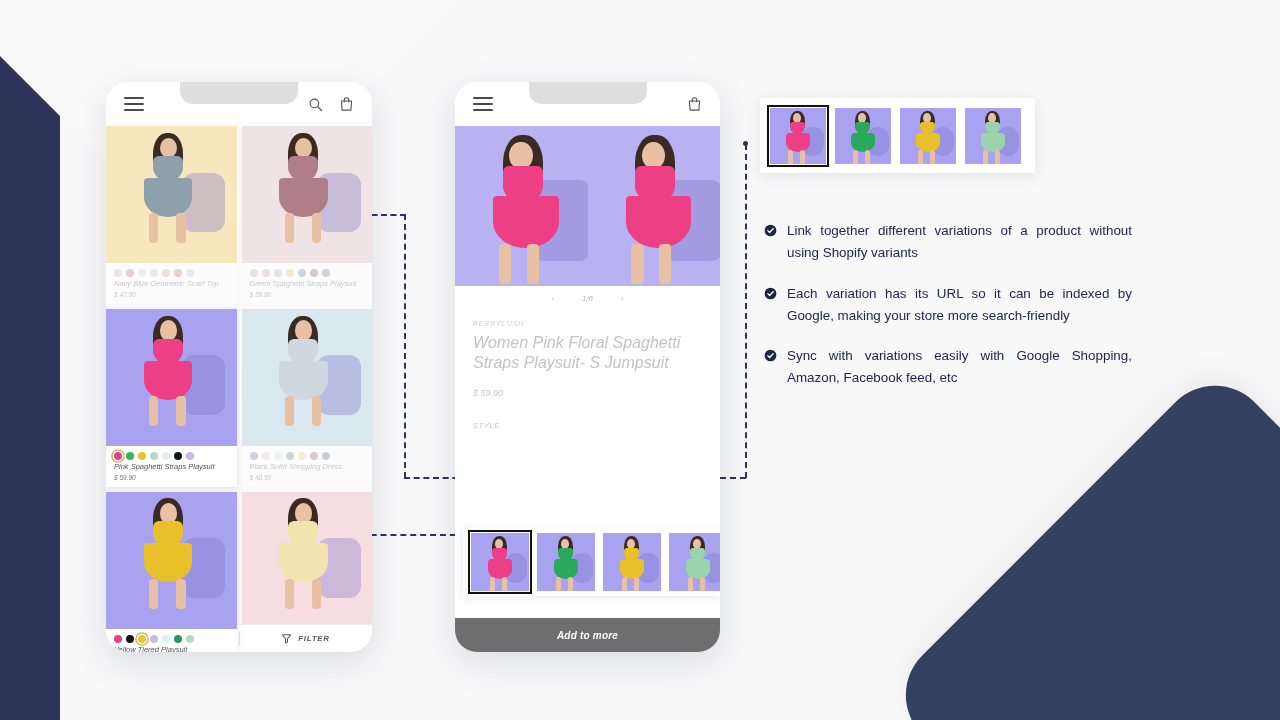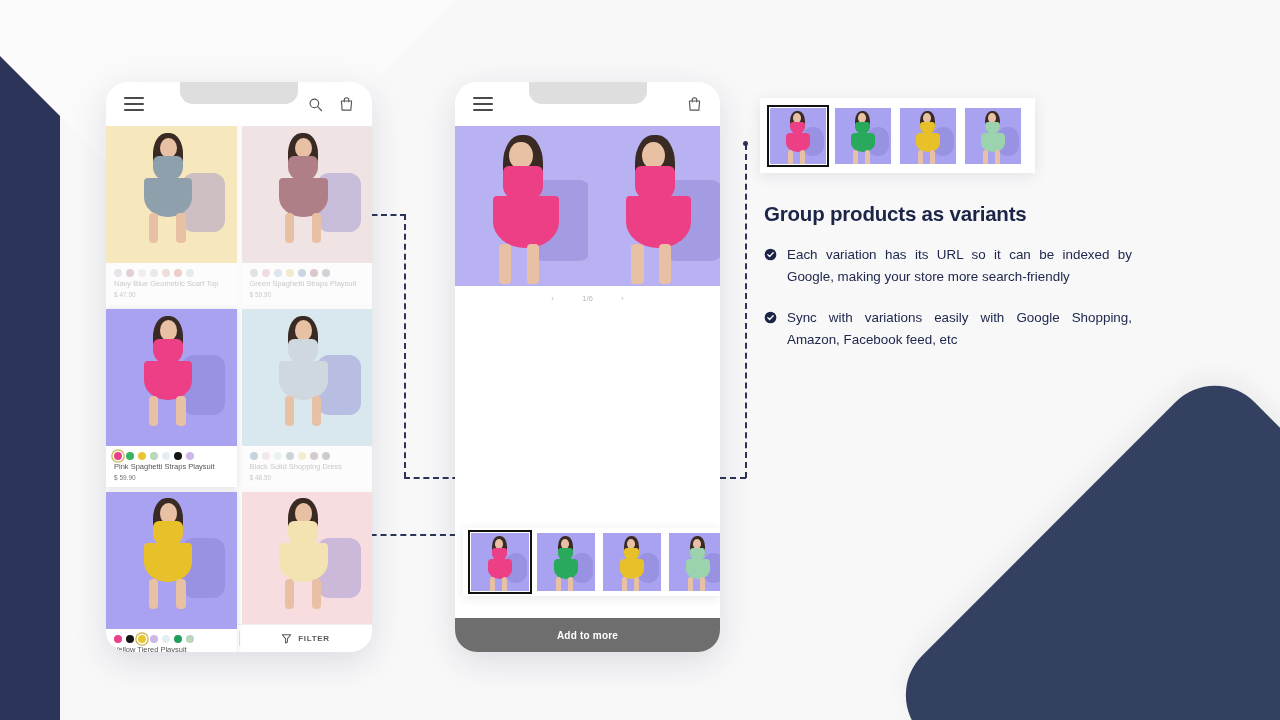--- a/index.html
+++ b/index.html
@@ -37,20 +37,21 @@
   .dash-v { border-left: 2px dashed #2c3559; width: 0; }
   .dot { position:absolute; width:5px; height:5px; border-radius:50%; background:#2c3559; }
 
   
   .phone {
     position: absolute;
     background: #ffffff;
     border-radius: 22px;
     box-shadow: 0 10px 34px rgba(30,35,60,0.13);
     overflow: hidden;
+    font-style: italic;
   }
   .notch {
     position: absolute; top: 0; left: 50%; transform: translateX(-50%);
     width: 118px; height: 22px; background: #dedede;
     border-bottom-left-radius: 13px; border-bottom-right-radius: 13px;
   }
   .topbar {
     height: 44px; display: flex; align-items: center;
     padding: 0 18px; background: #fff;
   }
@@ -386,20 +387,26 @@
   </div>
         </div>
       </div>
 
     <div class="carousel">
       <span>‹</span>
       <span>1/6</span>
       <span>›</span>
     </div>
 
+    <div class="pdp-body">
+      <div class="vendor">BERRYLUSH</div>
+      <div class="ptitle">Women Pink Floral Spaghetti Straps Playsuit- S Jumpsuit</div>
+      <div class="pprice">$ 59.90</div>
+      <div class="sect-label">STYLE</div>
+    </div>
 
     <div class="style-strip" id="style-strip" style="top:446px;">
         <div class="thumb active">
   <div class="model" style="background:#a9a2f0;">
     <div class="m-shadow" style="left:58%; top:34%; width:22.04px; height:30.159999999999997px; background:#7a74c9;"></div>
     <div class="m-hair" style="left:36%; top:3.4799999999999995px; width:15.079999999999998px; height:23.2px; background:#3a2a24;"></div>
     <div class="m-head" style="left:41%; top:5.8px; width:8.7px; height:10.44px; background:#e8c0a4;"></div>
     <div class="m-body" style="left:36%; top:15.079999999999998px; width:15.079999999999998px; height:12.76px; background:#ec3f85;"></div>
     <div class="m-skirt" style="left:29%; top:26.099999999999998px; width:24.36px; height:19.72px; background:#ec3f85;"></div>
     <div class="m-body" style="left:33%; top:44.08px; width:4.64px; height:15.079999999999998px; background:#e8c0a4; border-radius:4px;"></div>
@@ -488,28 +495,35 @@
     <div class="m-head" style="left:41%; top:5.6000000000000005px; width:8.4px; height:10.080000000000002px; background:#e8c0a4;"></div>
     <div class="m-body" style="left:36%; top:14.560000000000002px; width:14.560000000000002px; height:12.32px; background:#9ad3ae;"></div>
     <div class="m-skirt" style="left:29%; top:25.200000000000003px; width:23.520000000000003px; height:19.040000000000003px; background:#9ad3ae;"></div>
     <div class="m-body" style="left:33%; top:42.56px; width:4.48px; height:14.560000000000002px; background:#e8c0a4; border-radius:4px;"></div>
     <div class="m-body" style="left:54%; top:42.56px; width:4.48px; height:14.560000000000002px; background:#e8c0a4; border-radius:4px;"></div>
   </div>
       </div>
     </div>
 
   <div class="copy">
-    <h1>Group products as variants</h1>
     <div class="bullets" id="bullets">
         <div class="bullet">
           <span class="chk">
       <svg width="13" height="13" viewBox="0 0 20 20">
         <circle cx="10" cy="10" r="9" fill="#1c2547"></circle>
         <path d="M5.8 10.2l2.8 2.8 5.5-5.8" fill="none" stroke="#fff" stroke-width="2" stroke-linecap="round" stroke-linejoin="round"></path>
       </svg></span>
+    <p>Link together different variations of a product without using Shopify variants</p>
+        </div>
+        <div class="bullet">
+          <span class="chk">
+      <svg width="13" height="13" viewBox="0 0 20 20">
+        <circle cx="10" cy="10" r="9" fill="#1c2547"></circle>
+        <path d="M5.8 10.2l2.8 2.8 5.5-5.8" fill="none" stroke="#fff" stroke-width="2" stroke-linecap="round" stroke-linejoin="round"></path>
+      </svg></span>
     <p>Each variation has its URL so it can be indexed by Google, making your store more search-friendly</p>
         </div>
         <div class="bullet">
           <span class="chk">
       <svg width="13" height="13" viewBox="0 0 20 20">
         <circle cx="10" cy="10" r="9" fill="#1c2547"></circle>
         <path d="M5.8 10.2l2.8 2.8 5.5-5.8" fill="none" stroke="#fff" stroke-width="2" stroke-linecap="round" stroke-linejoin="round"></path>
       </svg></span>
     <p>Sync with variations easily with Google Shopping, Amazon, Facebook feed, etc</p>
         </div>

